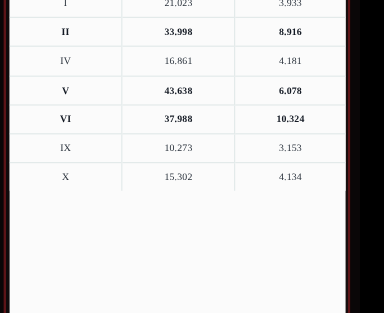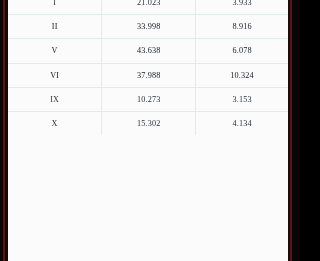--- a/index.html
+++ b/index.html
@@ -83,21 +83,21 @@
 
   td.label-cell {
     font-size: 8px;
     letter-spacing: 0.4px;
   }
   td.num-cell {
     font-size: 8.2px;
   }
 
   tr.row-bold td {
-    font-weight: normal;
+    font-weight: bold;
     color: #141a24;
   }
   tr.row-normal td {
     font-weight: normal;
     color: #2a323c;
   }
 
   
   #table-shift {
     position: absolute;
@@ -131,20 +131,25 @@
             <tr class="row-normal">
               <td class="label-cell">I</td>
               <td class="num-cell">21.023</td>
               <td class="num-cell">3.933</td>
             </tr>
             <tr class="row-bold">
               <td class="label-cell">II</td>
               <td class="num-cell">33.998</td>
               <td class="num-cell">8.916</td>
             </tr>
+            <tr class="row-normal">
+              <td class="label-cell">IV</td>
+              <td class="num-cell">16.861</td>
+              <td class="num-cell">4.181</td>
+            </tr>
             <tr class="row-bold">
               <td class="label-cell">V</td>
               <td class="num-cell">43.638</td>
               <td class="num-cell">6.078</td>
             </tr>
             <tr class="row-bold">
               <td class="label-cell">VI</td>
               <td class="num-cell">37.988</td>
               <td class="num-cell">10.324</td>
             </tr>

